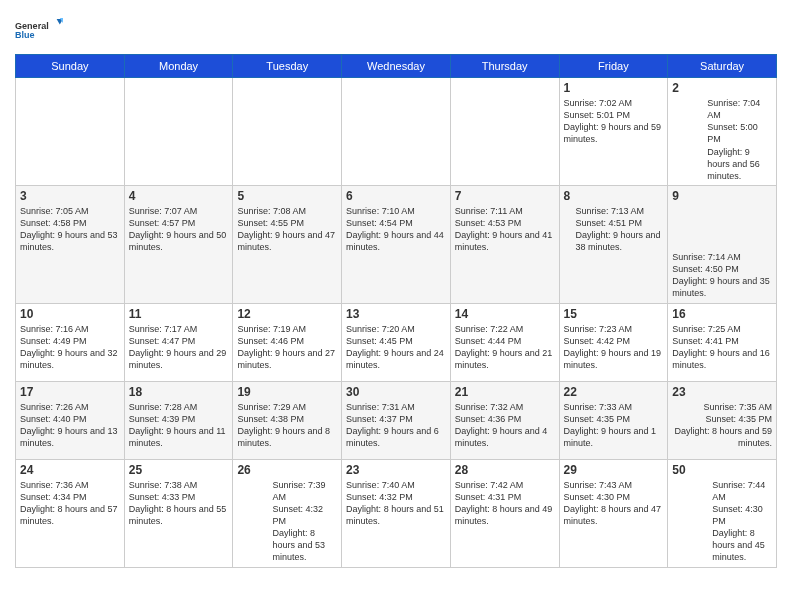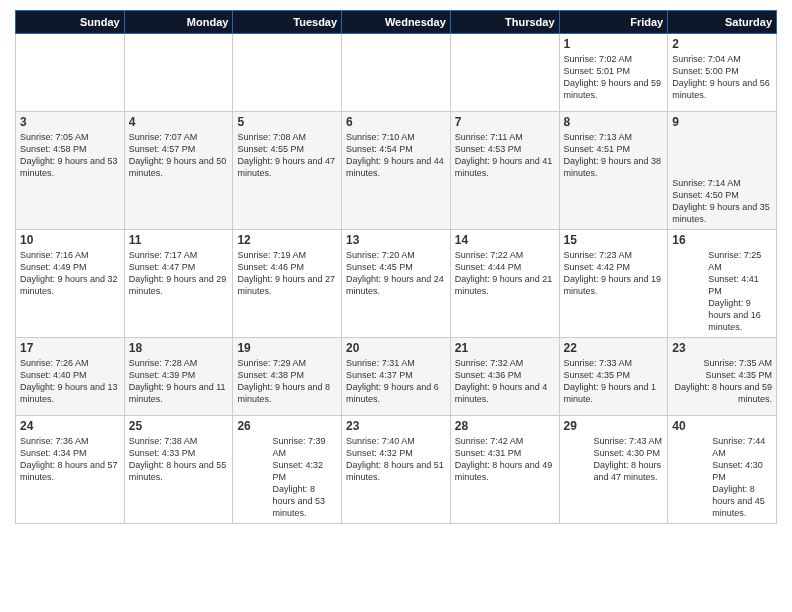--- a/index.html
+++ b/index.html
@@ -36,26 +36,26 @@
     .subtitle {
       font-size: 14px;
       color: #555;
     }
     table {
       width: 100%;
       border-collapse: collapse;
       table-layout: fixed;
     }
     thead th {
-      background-color: #0f172a;
+      background-color: #1d4ed8;
       color: #fff;
       font-size: 11px;
-      font-weight: bold;
+      font-weight: normal;
       padding: 5px 4px;
-      text-align: right;
+      text-align: center;
       border: 1px solid #1a6bb5;
     }
     tbody td {
       border: 1px solid #ccc;
       vertical-align: top;
       padding: 3px 4px;
       font-size: 9px;
       color: #333;
       height: 78px;
       background: #fff;
@@ -76,20 +76,34 @@
       color: #333;
     }
     .empty-cell {
       background: #fff;
     }
   </style>
 </head>
 <body>
 
 <div class="container">
+  <div class="header-row">
+    <div class="logo">
+    <svg width="48" height="40" viewBox="0 0 90 45">
+      <text x="0" y="20" font-size="17" font-weight="bold" font-family="Arial" fill="#333">General</text>
+      <text x="0" y="38" font-size="17" font-weight="bold" font-family="Arial" fill="#1a6bb5">Blue</text>
+      <polygon points="78,2 90,2 84,12" fill="#1a6bb5"></polygon>
+      <polygon points="84,0 90,0 90,10" fill="#6bbfff"></polygon>
+    </svg>
+  </div>
+    <div class="title-section">
+      <div class="month-title"></div>
+      <div class="subtitle"></div>
+    </div>
+  </div>
 
   <table>
     <thead>
       <tr>
       <th>Sunday</th>
           <th>Monday</th>
           <th>Tuesday</th>
           <th>Wednesday</th>
           <th>Thursday</th>
           <th>Friday</th>
@@ -104,21 +118,21 @@
           <td class="empty-cell"></td>
           <td class="empty-cell"></td>
           <td>
             <span class="day-number">1</span>
             <div class="day-info" style="white-space: pre-line;">Sunrise: 7:02 AM
 Sunset: 5:01 PM
 Daylight: 9 hours and 59 minutes.</div>
           </td>
           <td>
             <span class="day-number">2</span>
-            <div class="day-info" style="white-space: pre-line;">Sunrise: 7:04 AM
+            <div class="day-info" style="white-space: pre-line; margin-left: 35px;">Sunrise: 7:04 AM
 Sunset: 5:00 PM
 Daylight: 9 hours and 56 minutes.</div>
           </td>
         </tr>
         <tr>
           <td>
             <span class="day-number">3</span>
             <div class="day-info" style="white-space: pre-line;">Sunrise: 7:05 AM
 Sunset: 4:58 PM
 Daylight: 9 hours and 53 minutes.</div>
@@ -142,21 +156,21 @@
 Daylight: 9 hours and 44 minutes.</div>
           </td>
           <td>
             <span class="day-number">7</span>
             <div class="day-info" style="white-space: pre-line;">Sunrise: 7:11 AM
 Sunset: 4:53 PM
 Daylight: 9 hours and 41 minutes.</div>
           </td>
           <td>
             <span class="day-number">8</span>
-            <div class="day-info" style="white-space: pre-line;">Sunrise: 7:13 AM
+            <div class="day-info" style="white-space: pre-line; margin-left: 12px;">Sunrise: 7:13 AM
 Sunset: 4:51 PM
 Daylight: 9 hours and 38 minutes.</div>
           </td>
           <td>
             <span class="day-number">9</span>
             <div class="day-info" style="white-space: pre-line; margin-top: 48px;">Sunrise: 7:14 AM
 Sunset: 4:50 PM
 Daylight: 9 hours and 35 minutes.</div>
           </td>
         </tr>
@@ -192,21 +206,21 @@
 Daylight: 9 hours and 21 minutes.</div>
           </td>
           <td>
             <span class="day-number">15</span>
             <div class="day-info" style="white-space: pre-line;">Sunrise: 7:23 AM
 Sunset: 4:42 PM
 Daylight: 9 hours and 19 minutes.</div>
           </td>
           <td>
             <span class="day-number">16</span>
-            <div class="day-info" style="white-space: pre-line; margin-left: 36px;">Sunrise: 7:25 AM
+            <div class="day-info" style="white-space: pre-line;">Sunrise: 7:25 AM
 Sunset: 4:41 PM
 Daylight: 9 hours and 16 minutes.</div>
           </td>
         </tr>
         <tr>
           <td>
             <span class="day-number">17</span>
             <div class="day-info" style="white-space: pre-line;">Sunrise: 7:26 AM
 Sunset: 4:40 PM
 Daylight: 9 hours and 13 minutes.</div>
@@ -217,21 +231,21 @@
 Sunset: 4:39 PM
 Daylight: 9 hours and 11 minutes.</div>
           </td>
           <td>
             <span class="day-number">19</span>
             <div class="day-info" style="white-space: pre-line;">Sunrise: 7:29 AM
 Sunset: 4:38 PM
 Daylight: 9 hours and 8 minutes.</div>
           </td>
           <td>
-            <span class="day-number">20</span>
+            <span class="day-number">30</span>
             <div class="day-info" style="white-space: pre-line;">Sunrise: 7:31 AM
 Sunset: 4:37 PM
 Daylight: 9 hours and 6 minutes.</div>
           </td>
           <td>
             <span class="day-number">21</span>
             <div class="day-info" style="white-space: pre-line;">Sunrise: 7:32 AM
 Sunset: 4:36 PM
 Daylight: 9 hours and 4 minutes.</div>
           </td>
@@ -274,26 +288,26 @@
 Daylight: 8 hours and 51 minutes.</div>
           </td>
           <td>
             <span class="day-number">28</span>
             <div class="day-info" style="white-space: pre-line;">Sunrise: 7:42 AM
 Sunset: 4:31 PM
 Daylight: 8 hours and 49 minutes.</div>
           </td>
           <td>
             <span class="day-number">29</span>
-            <div class="day-info" style="white-space: pre-line; margin-left: 30px;">Sunrise: 7:43 AM
+            <div class="day-info" style="white-space: pre-line;">Sunrise: 7:43 AM
 Sunset: 4:30 PM
 Daylight: 8 hours and 47 minutes.</div>
           </td>
           <td>
-            <span class="day-number">40</span>
+            <span class="day-number">50</span>
             <div class="day-info" style="white-space: pre-line; margin-left: 40px;">Sunrise: 7:44 AM
 Sunset: 4:30 PM
 Daylight: 8 hours and 45 minutes.</div>
           </td>
         </tr>
       </tbody>
   </table>
 </div>
 
 </body></html>

